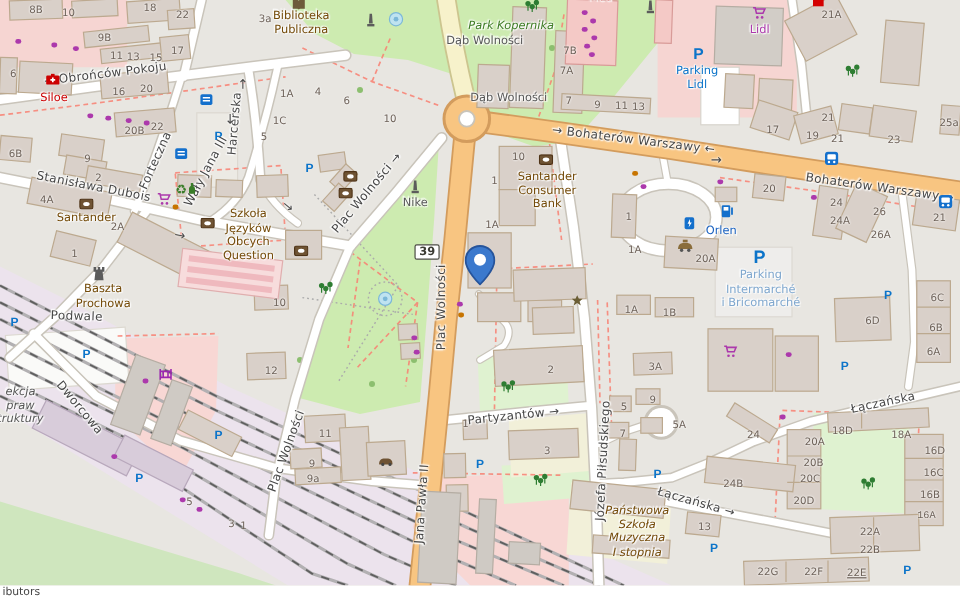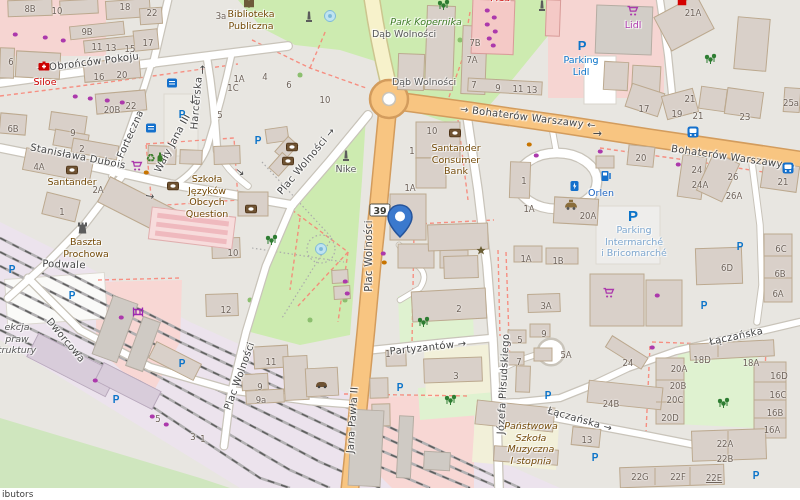--- a/index.html
+++ b/index.html
@@ -379,21 +379,21 @@
       <div class="hn" style="left: 122px; top: 75px;">20</div>
       <div class="hn" style="left: 112px; top: 110px;">20B</div>
       <div class="hn" style="left: 131px; top: 106px;">22</div>
       <div class="hn" style="left: 39px; top: 124px; margin-top: 43px;">4A</div>
       <div class="hn" style="left: 13px; top: 129px;">6B</div>
       <div class="hn" style="left: 73px; top: 133px;">9</div>
       <div class="hn" style="left: 82px; top: 149px;">2</div>
       <div class="hn" style="left: 98px; top: 154px; margin-top: 36px;">2A</div>
       <div class="hn" style="left: 221px; top: 16px;">3a</div>
       <div class="hn" style="left: 239px; top: 79px;">1A</div>
-      <div class="hn" style="left: 233px; top: 88px;">1C</div>
+      <div class="hn" style="left: 233px; top: 101px;">1C</div>
       <div class="hn" style="left: 265px; top: 77px;">4</div>
       <div class="hn" style="left: 289px; top: 85px;">6</div>
       <div class="hn" style="left: 220px; top: 115px;">5</div>
       <div class="hn" style="left: 325px; top: 100px;">10</div>
       <div class="hn" style="left: 475px; top: 43px;">7B</div>
       <div class="hn" style="left: 472px; top: 60px;">7A</div>
       <div class="hn" style="left: 474px; top: 85px;">7</div>
       <div class="hn" style="left: 498px; top: 88px;">9</div>
       <div class="hn" style="left: 518px; top: 89px;">11</div>
       <div class="hn" style="left: 532px; top: 90px;">13</div>
@@ -444,21 +444,21 @@
       <div class="hn" style="left: 587px; top: 440px;">13</div>
       <div class="hn" style="left: 702px; top: 360px;">18D</div>
       <div class="hn" style="left: 751px; top: 363px;">18A</div>
       <div class="hn" style="left: 679px; top: 369px;">20A</div>
       <div class="hn" style="left: 678px; top: 386px;">20B</div>
       <div class="hn" style="left: 675px; top: 400px;">20C</div>
       <div class="hn" style="left: 670px; top: 418px;">20D</div>
       <div class="hn" style="left: 779px; top: 376px;">16D</div>
       <div class="hn" style="left: 778px; top: 395px;">16C</div>
       <div class="hn" style="left: 775px; top: 413px;">16B</div>
-      <div class="hn" style="left: 772px; top: 430px;">16A</div>
+      <div class="hn" style="left: 772px; top: 430px; font-family: Liberation Mono, monospace;">16A</div>
       <div class="hn" style="left: 725px; top: 444px;">22A</div>
       <div class="hn" style="left: 725px; top: 459px;">22B</div>
       <div class="hn" style="left: 640px; top: 477px;">22G</div>
       <div class="hn" style="left: 678px; top: 477px;">22F</div>
       <div class="hn" style="left: 714px; top: 478px; text-decoration: underline;">22E</div>
       <div class="map-icon" style="left: 182px; top: 115px;"><b class="icp" style="font-size:10px">P</b></div>
       <div class="map-icon" style="left: 258px; top: 141px;"><b class="icp" style="font-size:10px">P</b></div>
       <div class="map-icon" style="left: 582px; top: 45px;"><b class="icp" style="font-size:13px">P</b></div>
       <div class="map-icon" style="left: 12px; top: 270px;"><b class="icp" style="font-size:10px">P</b></div>
       <div class="map-icon" style="left: 72px; top: 296px;"><b class="icp" style="font-size:10px">P</b></div>
@@ -658,21 +658,21 @@
       <div class="map-icon" style="left: 657px; top: 295px;"><span class="dot" style="background:#AC39AC"></span></div>
       <div class="map-icon" style="left: 536px; top: 155px;"><span class="dot" style="background:#AC39AC"></span></div>
       <div class="map-icon" style="left: 652px; top: 347px;"><span class="dot" style="background:#AC39AC"></span></div>
       <div class="map-icon" style="left: 95px; top: 380px;"><span class="dot" style="background:#AC39AC"></span></div>
       <div class="map-icon" style="left: 121px; top: 317px;"><span class="dot" style="background:#AC39AC"></span></div>
       <div class="map-icon" style="left: 384px; top: 262px;"><span class="dot" style="background:#C77400"></span></div>
       <div class="map-icon" style="left: 529px; top: 144px;"><span class="dot" style="background:#C77400"></span></div>
       <div class="map-icon" style="left: 146px; top: 172px;"><span class="dot" style="background:#C77400"></span></div>
     </div>
 
-  <div id="route-shield" style="left: 380px; top: 210px;">
+  <div id="route-shield" style="left: 356px; top: 210px;">
     <span>39</span>
   </div>
 
   <div id="marker" style="left: 387px; top: 204px;">
     <svg width="26" height="34" viewBox="0 0 26 34">
       <path d="M13 1 C6.1 1 1 6.4 1 13 1 21.5 13 33 13 33 S25 21.5 25 13 C25 6.4 19.9 1 13 1 Z" fill="#3B79CD" stroke="#26549B" stroke-width="1.5"></path>
       <circle cx="13" cy="12.5" r="5" fill="#FFFFFF"></circle>
     </svg>
   </div>
 

